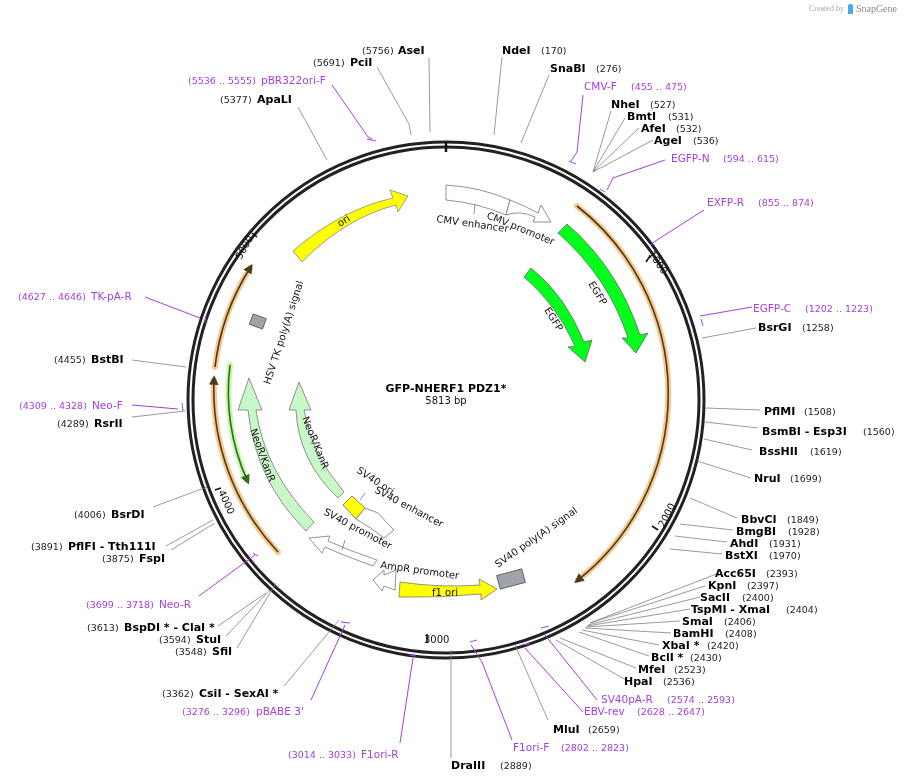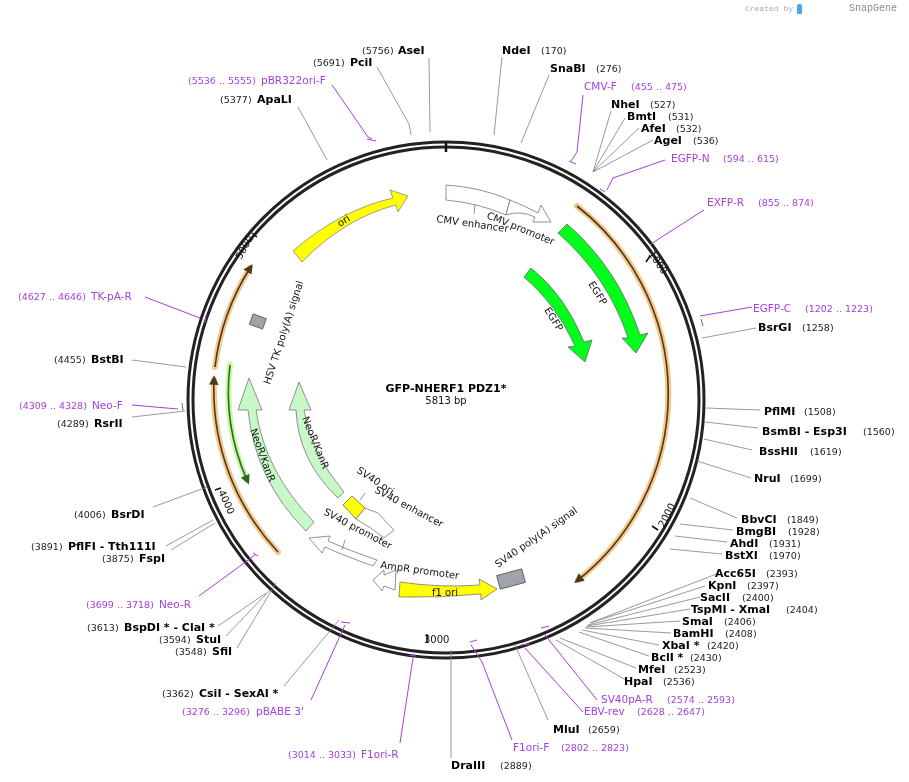--- a/index.html
+++ b/index.html
@@ -7,22 +7,22 @@
   #map { position: absolute; left: 0; top: 0; }
   .lbl { font-family: "DejaVu Sans", sans-serif; }
   .enz { font-size: 11px; font-weight: bold; fill: #000; }
   .pos { font-size: 9.5px; fill: #222; }
   .prm { font-size: 10.5px; fill: #a63fdc; }
   .prmpos { font-size: 9.5px; fill: #a63fdc; }
   .feat { font-size: 10px; fill: #111; }
   .title { font-size: 11px; font-weight: bold; fill: #000; }
   .sub { font-size: 10px; fill: #111; }
   .tick { font-size: 10px; fill: #111; }
-  #credit { position: absolute; right: 12px; top: 3px; font-size: 8px; color: #a9a9a9; font-family: Liberation Mono, monospace; display: flex; align-items: center; gap: 2px; }
-  #credit .brand { font-size: 10px; color: #8a8a8a; margin-left: 44px; }
+  #credit { position: absolute; right: 12px; top: 3px; font-size: 8px; color: #a9a9a9; font-family: Liberation Serif, serif; display: flex; align-items: center; gap: 2px; }
+  #credit .brand { font-size: 10px; color: #8a8a8a; }
   #credit .logo { display: inline-block; width: 5px; height: 10px; background: #4aa8e8; border-radius: 2px 2px 0 0; margin: 0 1px 0 2px; }
 </style>
 </head>
 <body>
 
 <div id="credit">
   <span>Created by</span>
   <span class="logo"></span>
   <span class="brand">SnapGene</span>
 </div>

